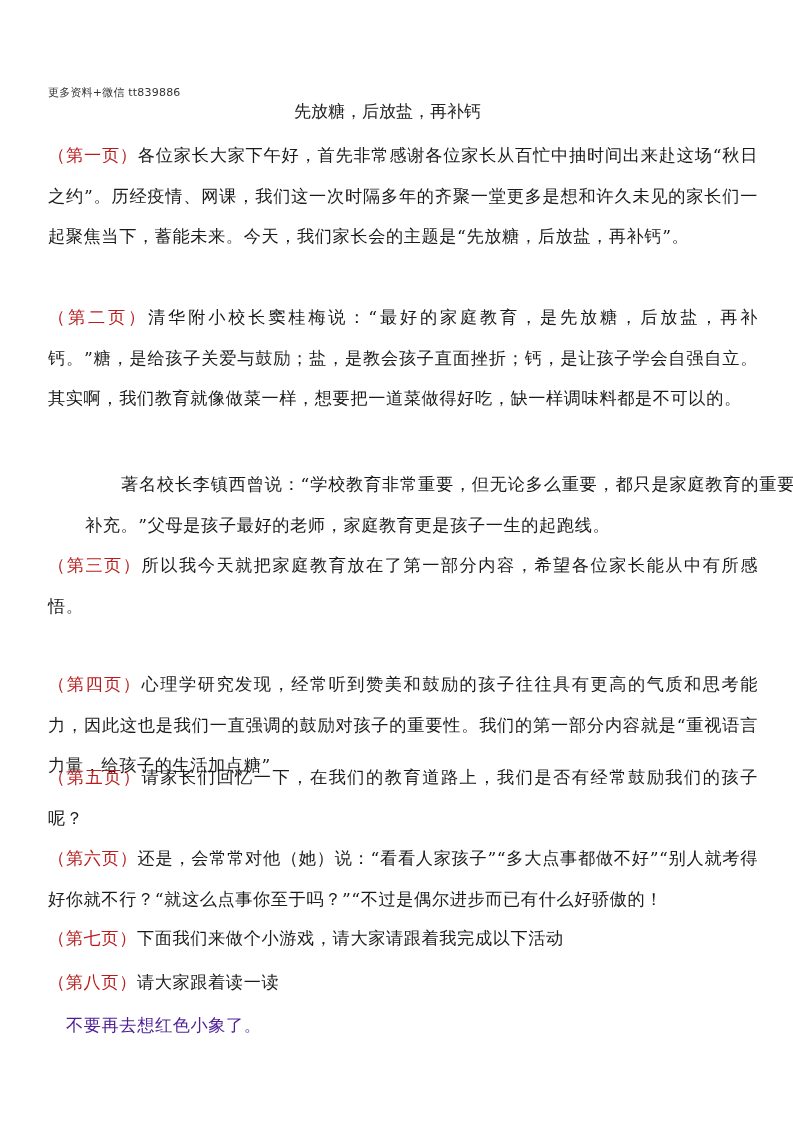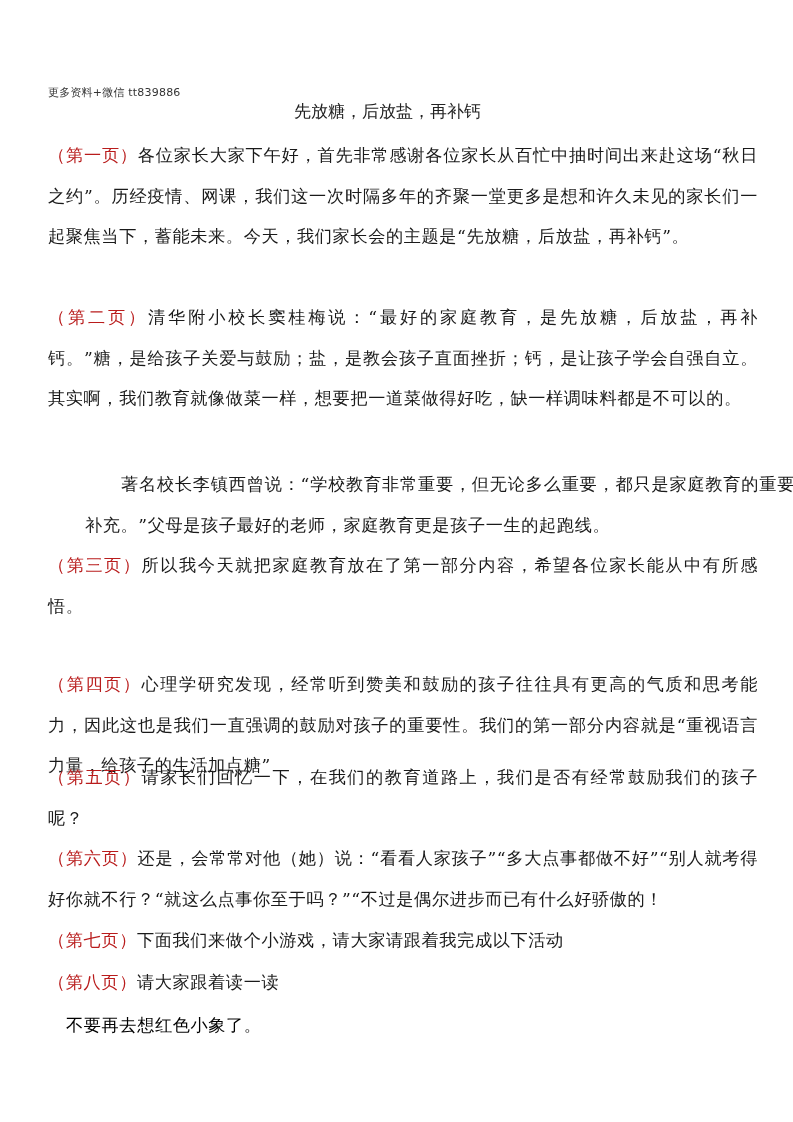--- a/index.html
+++ b/index.html
@@ -34,21 +34,21 @@
       position: absolute;
       left: 48px;
       width: 710px;
       font-size: 17.2px;
       line-height: 40.5px;
       text-align: justify;
       letter-spacing: 0.6px;
     }
     .page-tag { color: #b91c1c; }
     .indent { text-indent: 36px; margin-left: 37px; }
-    .orange { color: #000000; }
+    .orange { color: #4c1d95; }
   </style>
 </head>
 <body>
 
 <div class="header-note">更多资料+微信 tt839886</div>
 
 <div class="title">先放糖，后放盐，再补钙</div>
 
 <div class="para" style="top:135px;">
   <span class="page-tag">（第一页）</span><span>各位家长大家下午好，首先非常感谢各位家长从百忙中抽时间出来赴这场“秋日之约”。历经疫情、网课，我们这一次时隔多年的齐聚一堂更多是想和许久未见的家长们一起聚焦当下，蓄能未来。今天，我们家长会的主题是“先放糖，后放盐，再补钙”。</span>
@@ -71,21 +71,21 @@
 </div>
 
 <div class="para" style="top:757px;">
   <span class="page-tag">（第五页）</span><span>请家长们回忆一下，在我们的教育道路上，我们是否有经常鼓励我们的孩子呢？</span>
 </div>
 
 <div class="para" style="top:838px;">
   <span class="page-tag">（第六页）</span><span>还是，会常常对他（她）说：“看看人家孩子”“多大点事都做不好”“别人就考得好你就不行？“就这么点事你至于吗？”“不过是偶尔进步而已有什么好骄傲的！</span>
 </div>
 
-<div class="para" style="top:920px;">
+<div class="para" style="top:920px;font-family:Liberation Mono, monospace;">
   <span class="page-tag">（第七页）</span><span>下面我们来做个小游戏，请大家请跟着我完成以下活动</span>
 </div>
 
 <div class="para" style="top:962px;">
   <span class="page-tag">（第八页）</span><span>请大家跟着读一读</span>
 </div>
 
 <div class="para orange" style="top:1005px; left:66px;">不要再去想红色小象了。</div>
 
 </body></html>

